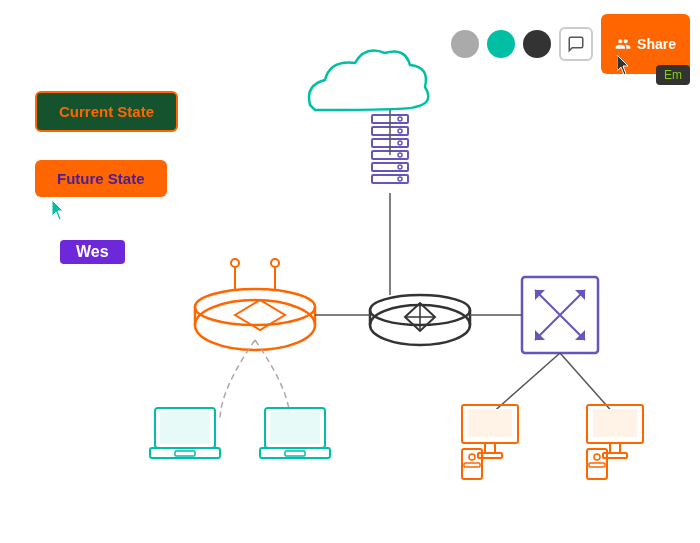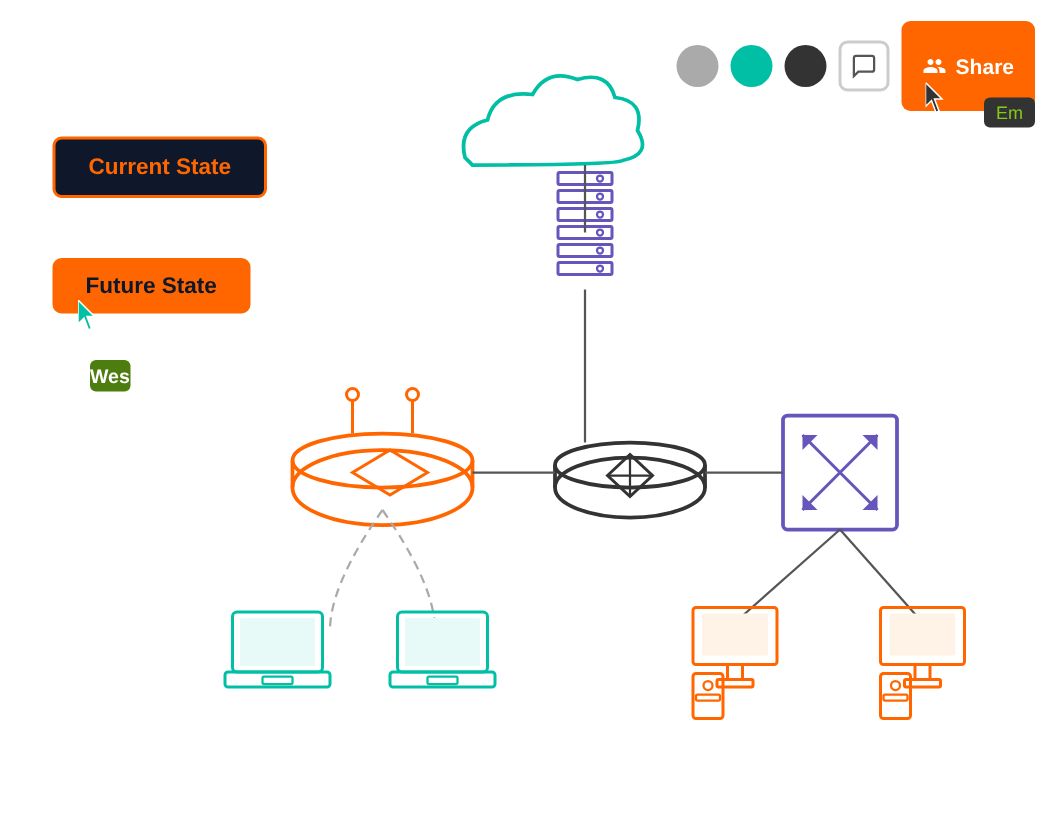--- a/index.html
+++ b/index.html
@@ -76,51 +76,51 @@
     .canvas-btn {
       position: absolute;
       border-radius: 6px;
       font-size: 15px;
       font-weight: 700;
       padding: 10px 22px;
       cursor: pointer;
     }
 
     .btn-outline {
-      background: #0f172a;
+      background: #14532d;
       border: 2px solid #f60;
       color: #f60;
       top: 91px;
       left: 35px;
     }
 
     .btn-filled {
       background: #f60;
       border: none;
-      color: #0f172a;
-      top: 172px;
+      color: #4c1d95;
+      top: 160px;
       left: 35px;
     }
 
     
     .cursor-wes {
       position: absolute;
       top: 200px;
       left: 52px;
     }
 
     .tooltip-wes {
       position: absolute;
       top: 240px;
       left: 60px;
-      background: #4d7c0f;
+      background: #6d28d9;
       color: #fff;
       border-radius: 4px;
-      padding: 3px 0;
-      font-size: 13px;
+      padding: 3px 16px;
+      font-size: 16px;
       font-weight: 600;
     }
 
     
     .cursor-em {
       position: absolute;
       top: 55px;
       right: 65px;
     }
 

